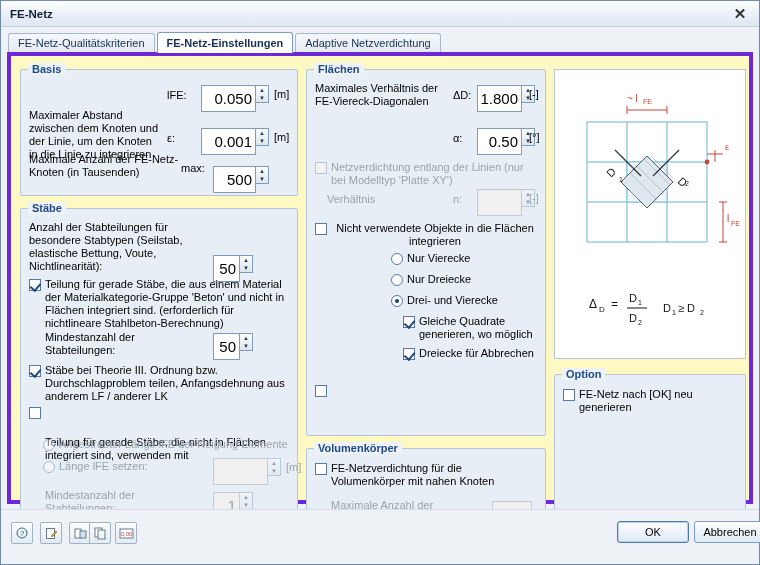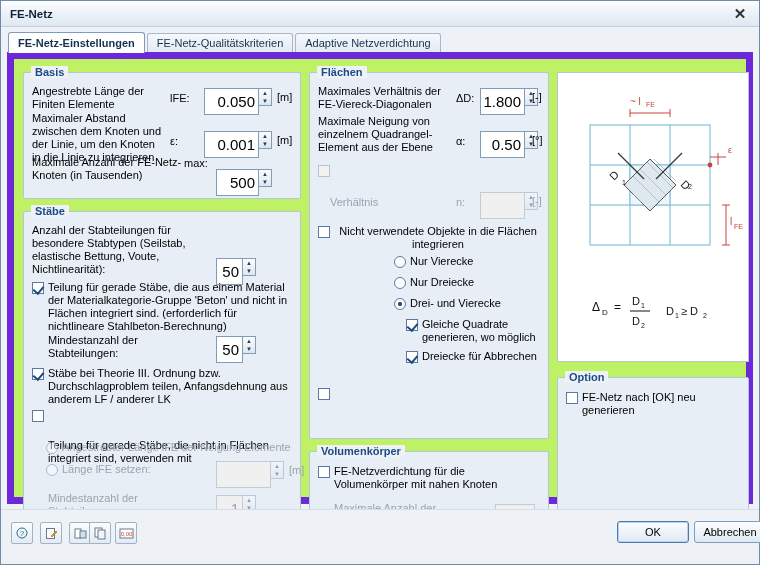--- a/index.html
+++ b/index.html
@@ -44,21 +44,21 @@
     background:linear-gradient(to bottom,#f6f9fc,#e2e9f1);
     margin-right:2px;border-radius:3px 3px 0 0;color:#15314f;
   }
   .tab.active{
     background:#fff;border-color:#7e9cbb;
     font-weight:bold;
     position:relative;z-index:3;height:20px;line-height:20px;
   }
   .tabpane{
     position:absolute;left:6px;right:6px;top:51px;bottom:60px;
-    background:#bef264;border:7px solid #6d28d9;
+    background:#fef9c3;border:4px solid #6d28d9;
     box-sizing:border-box;
   }
   
   .group{
     position:absolute;
     border:1px solid #b5c6d8;
     background:#e8eef5;
     border-radius:2px;
     box-sizing:border-box;
   }
@@ -150,50 +150,49 @@
 
 <div class="window">
 
   <div class="titlebar">
     <div class="title">FE-Netz</div>
     <div class="spacer"></div>
     <div class="closebtn">✕</div>
   </div>
 
   <div class="tabstrip">
+    <div class="tab">FE-Netz-Qualitätskriterien</div>
     <div class="tab active">FE-Netz-Einstellungen</div>
-    <div class="tab">FE-Netz-Qualitätskriterien</div>
     <div class="tab">Adaptive Netzverdichtung</div>
   </div>
 
   <div class="tabpane">
 
     <div class="group" style="left:9px;top:13px;width:278px;height:127px;">
       <div class="legend">Basis</div>
 
-      <div class="lbl" style="left:8px;top:12px;width:130px;">Angestrebte Länge der Finiten Elemente</div>
       <div class="lbl" style="left:146px;top:19px;">lFE:</div>
       <div class="field num" style="left:180px;top:15px;width:55px;">0.050</div>
       <div class="spin" style="left:235px;top:15px;">
           <span>▲</span>
           <span>▼</span>
         </div>
       <div class="unit" style="left:253px;top:18px;">[m]</div>
 
       <div class="lbl" style="left:8px;top:39px;width:134px;">Maximaler Abstand zwischen dem Knoten und der Linie, um den Knoten in die Linie zu integrieren</div>
       <div class="lbl" style="left:146px;top:62px;">ε:</div>
       <div class="field num" style="left:180px;top:58px;width:55px;">0.001</div>
       <div class="spin" style="left:235px;top:58px;">
           <span>▲</span>
           <span>▼</span>
         </div>
       <div class="unit" style="left:253px;top:61px;">[m]</div>
 
       <div class="lbl" style="left:8px;top:83px;width:150px;">Maximale Anzahl der FE-Netz-Knoten (in Tausenden)</div>
-      <div class="lbl" style="left:160px;top:84px;">max:</div>
+      <div class="lbl" style="left:160px;top:92px;">max:</div>
       <div class="field num" style="left:192px;top:96px;width:43px;">500</div>
       <div class="spin" style="left:235px;top:96px;">
           <span>▲</span>
           <span>▼</span>
         </div>
     </div>
 
     <div class="group" style="left:9px;top:152px;width:278px;height:340px;">
       <div class="legend">Stäbe</div>
 
@@ -248,30 +247,30 @@
 
       <div class="lbl" style="left:8px;top:12px;width:130px;">Maximales Verhältnis der FE-Viereck-Diagonalen</div>
       <div class="lbl" style="left:146px;top:19px;">ΔD:</div>
       <div class="field num" style="left:170px;top:15px;width:45px;">1.800</div>
       <div class="spin" style="left:215px;top:15px;">
           <span>▲</span>
           <span>▼</span>
         </div>
       <div class="unit" style="left:222px;top:18px;">[-]</div>
 
-      <div class="lbl" style="left:8px;top:42px;width:132px;">Maximale Neigung von einzelnem Quadrangel-Element aus der Ebene</div>
       <div class="lbl" style="left:146px;top:62px;">α:</div>
       <div class="field num" style="left:170px;top:58px;width:45px;">0.50</div>
       <div class="spin" style="left:215px;top:58px;">
           <span>▲</span>
           <span>▼</span>
         </div>
       <div class="unit" style="left:222px;top:61px;">[°]</div>
 
       <div class="cb dis" style="left:8px;top:92px;"></div>
+      <div class="lbl dim" style="left:24px;top:91px;width:200px;">Netzverdichtung entlang der Linien (nur bei Modelltyp 'Platte XY')</div>
 
       <div class="lbl dim" style="left:20px;top:123px;">Verhältnis</div>
       <div class="lbl dim" style="left:146px;top:123px;">n:</div>
       <div class="field num dis" style="left:170px;top:119px;width:45px;"></div>
       <div class="spin dis" style="left:215px;top:119px;">
           <span>▲</span>
           <span>▼</span>
         </div>
       <div class="unit" style="left:222px;top:122px;color:#9aa4ae;">[-]</div>
 

